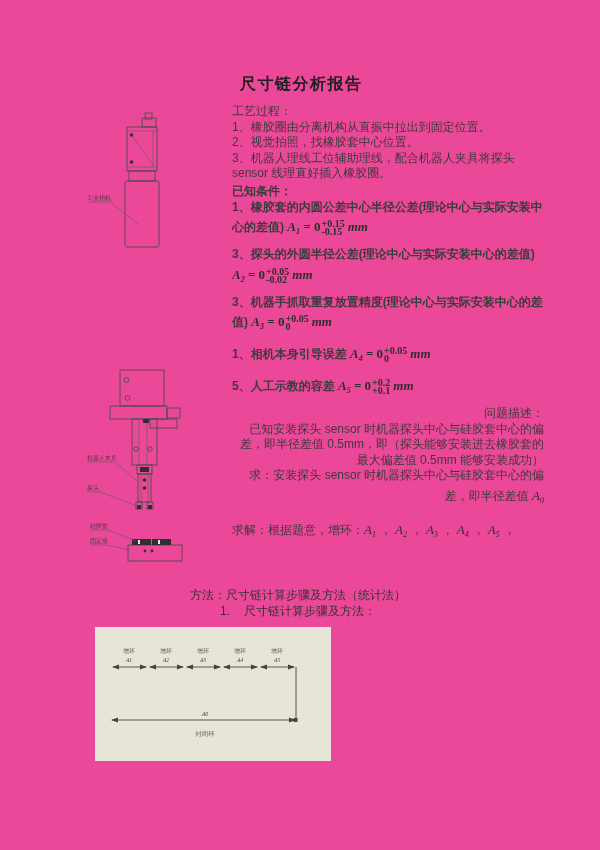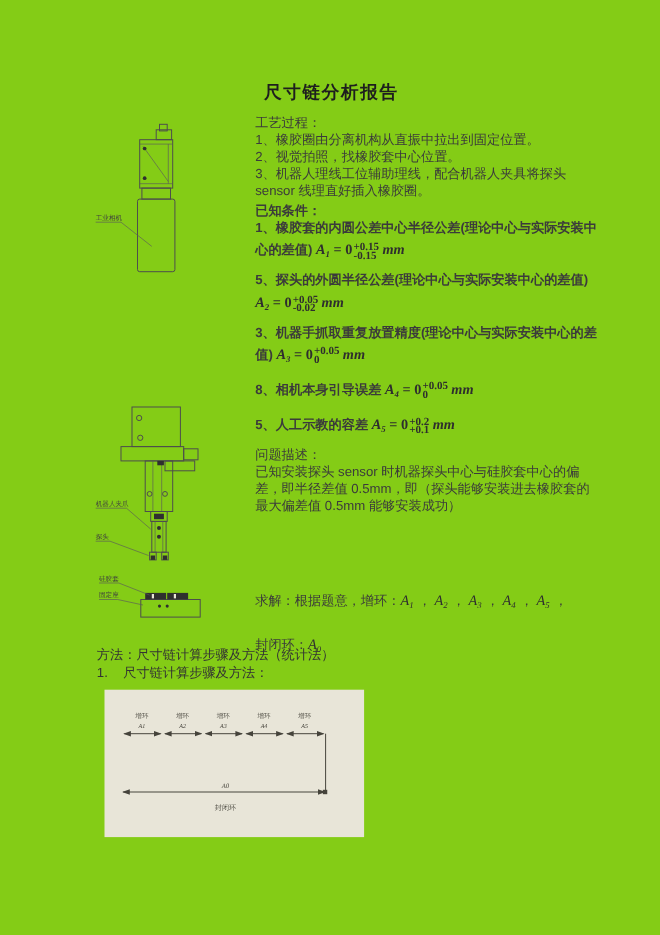--- a/index.html
+++ b/index.html
@@ -4,45 +4,45 @@
 <style>
   * { margin:0; padding:0; box-sizing:border-box; }
   html,body { width:600px; height:850px; }
   body {
     background:#e9e9e9;
     font-family:"Liberation Sans", sans-serif;
     color:#3b3b3b;
     position:relative;
     overflow:hidden;
   }
-  .page { position:absolute; left:0; top:0; width:600px; height:850px; background:#84cc16; }
+  .page { position:absolute; left:0; top:0; width:600px; height:850px; background:#ec4899; }
   .abs { position:absolute; }
 
   .doc-title { left:240px; top:74px; font-size:16px; font-weight:bold; color:#1e1e1e; letter-spacing:1.5px; }
 
   .col { left:232px; width:312px; font-size:12px; line-height:15.5px; color:#3b3b3b; }
   .proc-block { top:104px; }
   .cond-block { top:184px;font-weight:bold; }
-  .prob-block { top:406px; }
+  .prob-block { top:406px;text-align:right; }
   .sol-block  { top:518px; }
 
   .cond { margin-bottom:8px; }
   .formula { font-family:"Liberation Serif", serif; font-size:13px; line-height:24px; white-space:nowrap; color:#2e2e2e; }
   .mvar { font-style:italic; font-family:"Liberation Serif", serif; }
   sub.mi { font-size:8px; font-style:italic; font-family:"Liberation Serif", serif; vertical-align:-3px; line-height:0; }
   .tol { display:inline-block; font-size:10px; line-height:8px; vertical-align:-4px; margin:0 2px 0 1px; font-style:normal; text-align:left; }
   .tol span { display:block; }
   .munit { font-style:italic; margin-left:1px;margin-top:36px; }
 
-  .sol-line { margin-bottom:10px; line-height:20px;margin-top:16px; }
+  .sol-line { margin-bottom:10px; line-height:20px; }
   .ringwrap { margin-right:3px; }
   .ringwrap .formula { font-size:13px; }
   .ringsep { margin-left:4px; }
 
-  .method-block { left:88px; top:588px; width:420px; font-size:12px; line-height:15.5px; color:#333; }
+  .method-block { left:88px; top:588px; width:420px; font-size:12px; line-height:15.5px; color:#333;text-align:center; }
   .method-no { display:inline-block; margin-right:14px; }
 
   
   .chain-fig { left:95px; top:627px; width:236px; height:134px; background:#e8e5d8; }
   .seg-top  { font-size:6px; fill:#55534a; }
   .seg-name { font-size:5.5px; fill:#46443c; font-style:italic; font-family:"Liberation Serif", serif; }
   .closed-name { font-size:6px; fill:#46443c; font-style:italic; font-family:"Liberation Serif", serif; }
   .closed-label { font-size:6.5px; fill:#55534a; }
   .chain-line { stroke:#45433b; stroke-width:0.9; fill:none; }
   .chain-arrow { fill:#45433b; }
@@ -68,37 +68,37 @@
     <p>1、橡胶圈由分离机构从直振中拉出到固定位置。</p>
     <p>2、视觉拍照，找橡胶套中心位置。</p>
     <p>3、机器人理线工位辅助理线，配合机器人夹具将探头 sensor 线理直好插入橡胶圈。</p>
   </div>
 
   <div class="abs col cond-block">
     <p>已知条件：</p>
 
     <p class="cond"><span>1、橡胶套的内圆公差中心半径公差(理论中心与实际安装中心的差值) </span><span class="formula"><i class="mvar">A</i><sub class="mi">1</sub> <span>=</span> <span>0</span><span class="tol"><span>+0.15</span><span>-0.15</span></span><i class="munit">mm</i></span></p>
 
-    <p class="cond"><span>5、探头的外圆半径公差(理论中心与实际安装中心的差值) </span><span class="formula"><i class="mvar">A</i><sub class="mi">2</sub> <span>=</span> <span>0</span><span class="tol"><span>+0.05</span><span>-0.02</span></span><i class="munit">mm</i></span></p>
+    <p class="cond"><span>3、探头的外圆半径公差(理论中心与实际安装中心的差值) </span><span class="formula"><i class="mvar">A</i><sub class="mi">2</sub> <span>=</span> <span>0</span><span class="tol"><span>+0.05</span><span>-0.02</span></span><i class="munit">mm</i></span></p>
 
     <p class="cond"><span>3、机器手抓取重复放置精度(理论中心与实际安装中心的差值) </span><span class="formula"><i class="mvar">A</i><sub class="mi">3</sub> <span>=</span> <span>0</span><span class="tol"><span>+0.05</span><span>0</span></span><i class="munit">mm</i></span></p>
 
-    <p class="cond"><span>8、相机本身引导误差 </span><span class="formula"><i class="mvar">A</i><sub class="mi">4</sub> <span>=</span> <span>0</span><span class="tol"><span>+0.05</span><span>0</span></span><i class="munit">mm</i></span></p>
+    <p class="cond"><span>1、相机本身引导误差 </span><span class="formula"><i class="mvar">A</i><sub class="mi">4</sub> <span>=</span> <span>0</span><span class="tol"><span>+0.05</span><span>0</span></span><i class="munit">mm</i></span></p>
 
     <p class="cond"><span>5、人工示教的容差 </span><span class="formula"><i class="mvar">A</i><sub class="mi">5</sub> <span>=</span> <span>0</span><span class="tol"><span>+0.2</span><span>+0.1</span></span><i class="munit">mm</i></span></p>
   </div>
 
   <div class="abs col prob-block">
     <p>问题描述：</p>
     <p>已知安装探头 sensor 时机器探头中心与硅胶套中心的偏差，即半径差值 0.5mm，即（探头能够安装进去橡胶套的最大偏差值 0.5mm 能够安装成功）</p>
+    <p><span>求：安装探头 sensor 时机器探头中心与硅胶套中心的偏差，即半径差值 </span><span class="formula"><i class="mvar">A</i><sub class="mi">0</sub></span></p>
   </div>
 
   <div class="abs col sol-block">
     <p class="sol-line"><span>求解：根据题意，增环：</span><span class="ringwrap"><span class="formula"><i class="mvar">A</i><sub class="mi">1</sub></span><span class="ringsep">，</span></span><span class="ringwrap"><span class="formula"><i class="mvar">A</i><sub class="mi">2</sub></span><span class="ringsep">，</span></span><span class="ringwrap"><span class="formula"><i class="mvar">A</i><sub class="mi">3</sub></span><span class="ringsep">，</span></span><span class="ringwrap"><span class="formula"><i class="mvar">A</i><sub class="mi">4</sub></span><span class="ringsep">，</span></span><span class="ringwrap"><span class="formula"><i class="mvar">A</i><sub class="mi">5</sub></span><span class="ringsep">，</span></span></p>
-    <p class="sol-line"><span>封闭环：</span><span class="formula"><i class="mvar">A</i><sub class="mi">0</sub></span></p>
   </div>
 
   <div class="abs method-block">
     <p>方法：尺寸链计算步骤及方法（统计法）</p>
     <p><span class="method-no">1.</span><span>尺寸链计算步骤及方法：</span></p>
   </div>
 
   <svg class="abs camera-fig" viewBox="0 0 114 152" xmlns="http://www.w3.org/2000/svg">
     <rect class="draw" x="61" y="3" width="7" height="6"></rect>
     <rect class="draw" x="58" y="8" width="14" height="9"></rect>

